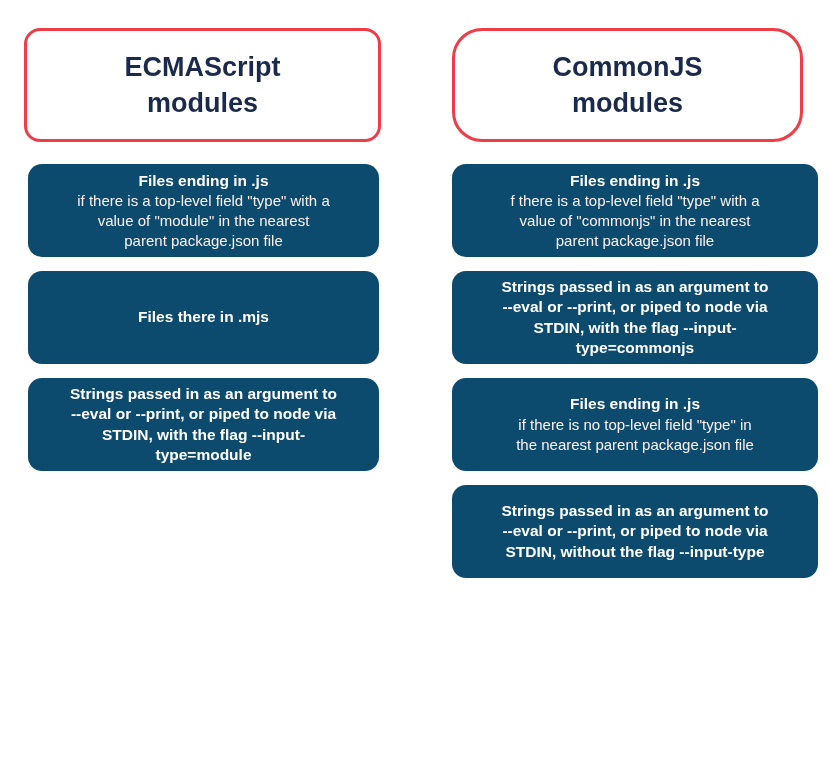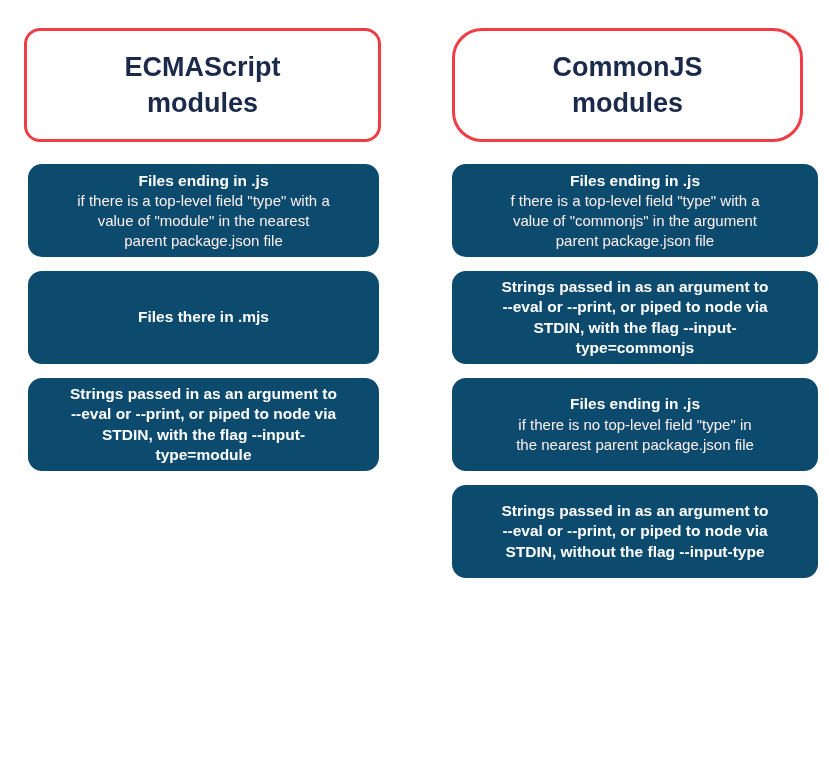--- a/index.html
+++ b/index.html
@@ -109,21 +109,21 @@
 
   <div class="column" id="col-cjs">
     <div class="header-card">
       <div class="header-title">CommonJS
 modules</div>
     </div>
 
     <div class="card">
       <div class="card-title">Files ending in .js</div>
       <div class="card-body">f there is a top-level field "type" with a
-value of "commonjs" in the argument
+value of "commonjs" in the nearest
 parent package.json file</div>
     </div>
 
 
     <div class="card">
       <div class="card-title">Strings passed in as an argument to
 --eval or --print, or piped to node via
 STDIN, with the flag --input-
 type=commonjs</div>
     </div>

